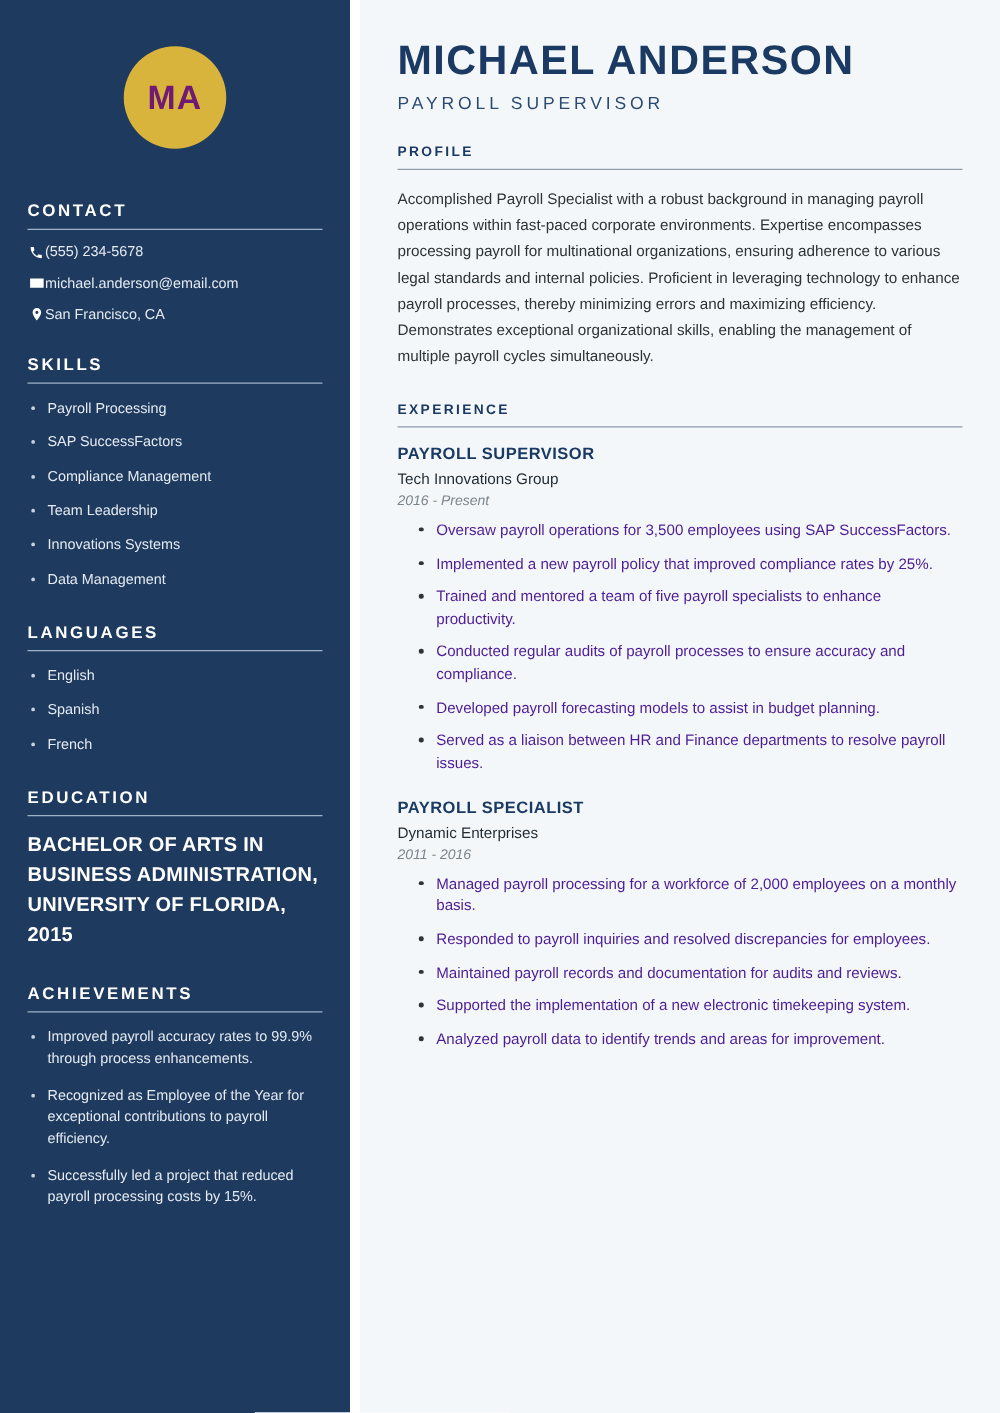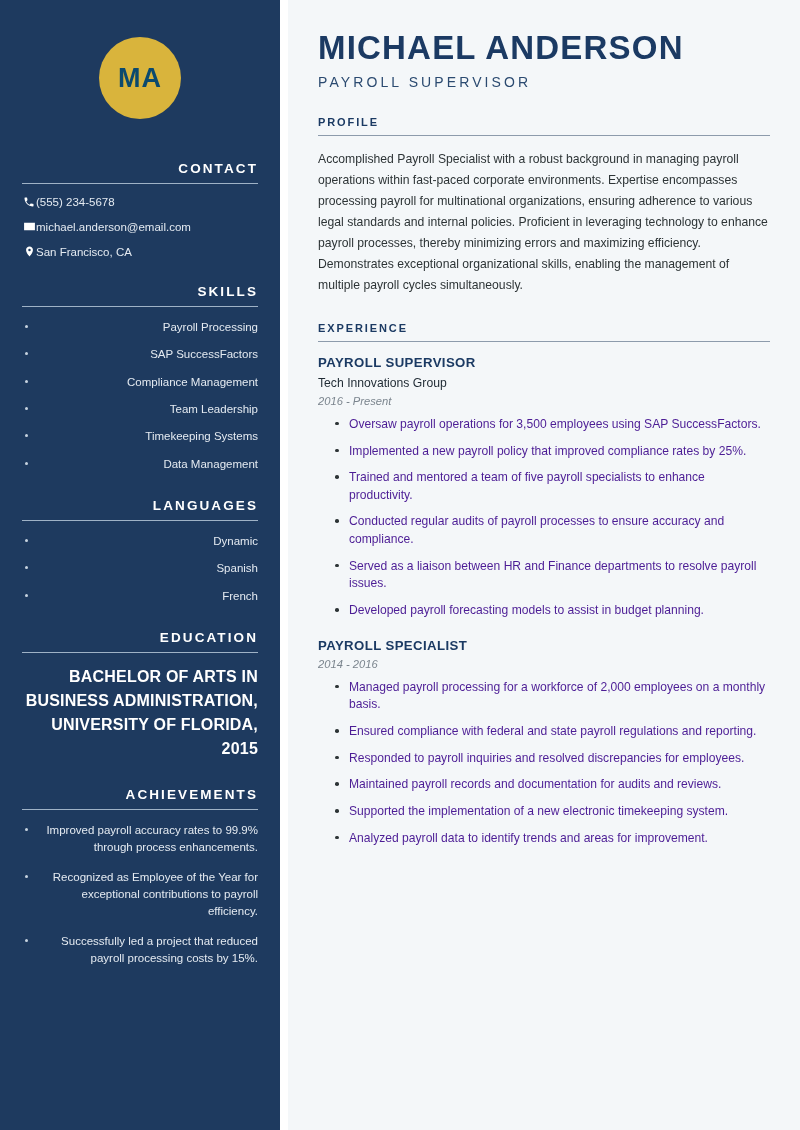--- a/index.html
+++ b/index.html
@@ -31,30 +31,30 @@
     justify-content: center;
     padding-top: 37px;
     padding-bottom: 42px;
   }
 
   .avatar {
     width: 82px;
     height: 82px;
     border-radius: 50%;
     background: #d9b43c;
-    color: #0c4a6e;
+    color: #701a75;
     display: flex;
     align-items: center;
     justify-content: center;
     font-size: 27px;
     font-weight: bold;
     letter-spacing: 1px;
   }
 
-  .side-section { margin-bottom: 26px; text-align: right; }
+  .side-section { margin-bottom: 26px; }
 
   .side-heading {
     font-size: 13.5px;
     font-weight: bold;
     letter-spacing: 2.1px;
     color: #ffffff;
     padding-bottom: 7px;
   }
 
   .side-rule {
@@ -249,30 +249,30 @@
   </section>
 
   <section class="side-section">
     <div class="side-heading">SKILLS</div>
     <div class="side-rule"></div>
     <ul class="side-list">
       <li>Payroll Processing</li>
       <li>SAP SuccessFactors</li>
       <li>Compliance Management</li>
       <li>Team Leadership</li>
-      <li>Timekeeping Systems</li>
+      <li>Innovations Systems</li>
       <li>Data Management</li>
     </ul>
   </section>
 
   <section class="side-section">
     <div class="side-heading">LANGUAGES</div>
     <div class="side-rule"></div>
     <ul class="side-list">
-      <li>Dynamic</li>
+      <li>English</li>
       <li>Spanish</li>
       <li>French</li>
     </ul>
   </section>
 
   <section class="side-section">
     <div class="side-heading">EDUCATION</div>
     <div class="side-rule"></div>
     <div class="edu-entry">BACHELOR OF ARTS IN BUSINESS ADMINISTRATION, UNIVERSITY OF FLORIDA, 2015</div>
   </section>
@@ -308,31 +308,31 @@
 
     <div class="job">
       <div class="job-title">PAYROLL SUPERVISOR</div>
       <div class="job-company">Tech Innovations Group</div>
       <div class="job-dates">2016 - Present</div>
       <ul class="job-bullets">
         <li>Oversaw payroll operations for 3,500 employees using SAP SuccessFactors.</li>
         <li>Implemented a new payroll policy that improved compliance rates by 25%.</li>
         <li>Trained and mentored a team of five payroll specialists to enhance productivity.</li>
         <li>Conducted regular audits of payroll processes to ensure accuracy and compliance.</li>
+        <li>Developed payroll forecasting models to assist in budget planning.</li>
         <li>Served as a liaison between HR and Finance departments to resolve payroll issues.</li>
-        <li>Developed payroll forecasting models to assist in budget planning.</li>
       </ul>
     </div>
 
     <div class="job">
       <div class="job-title">PAYROLL SPECIALIST</div>
-      <div class="job-dates">2014 - 2016</div>
+      <div class="job-company">Dynamic Enterprises</div>
+      <div class="job-dates">2011 - 2016</div>
       <ul class="job-bullets">
         <li>Managed payroll processing for a workforce of 2,000 employees on a monthly basis.</li>
-        <li>Ensured compliance with federal and state payroll regulations and reporting.</li>
         <li>Responded to payroll inquiries and resolved discrepancies for employees.</li>
         <li>Maintained payroll records and documentation for audits and reviews.</li>
         <li>Supported the implementation of a new electronic timekeeping system.</li>
         <li>Analyzed payroll data to identify trends and areas for improvement.</li>
       </ul>
     </div>
 
   </section>
 
 </main>

